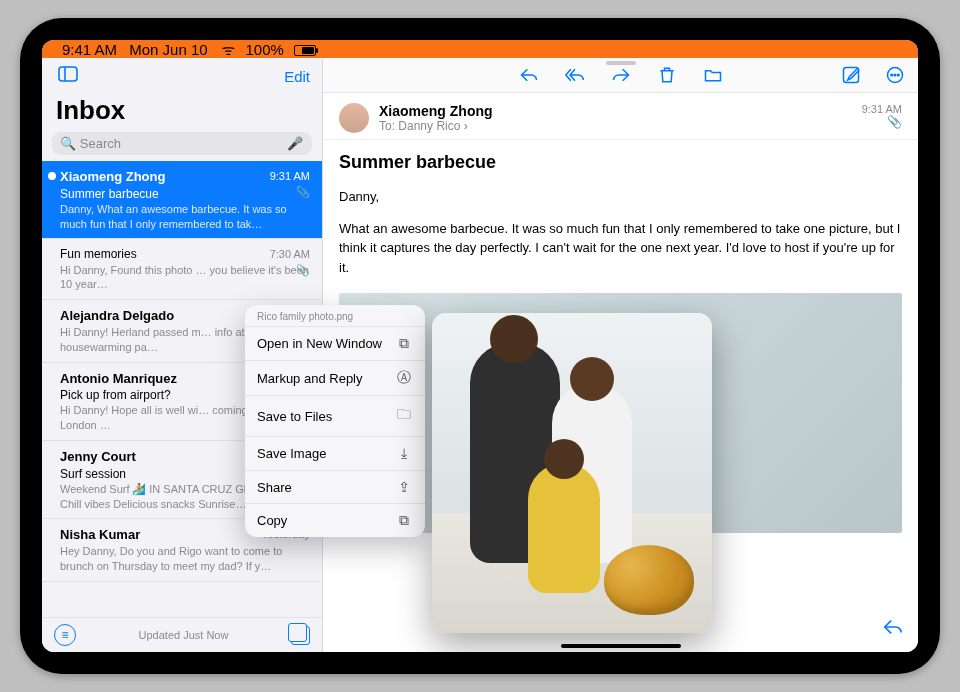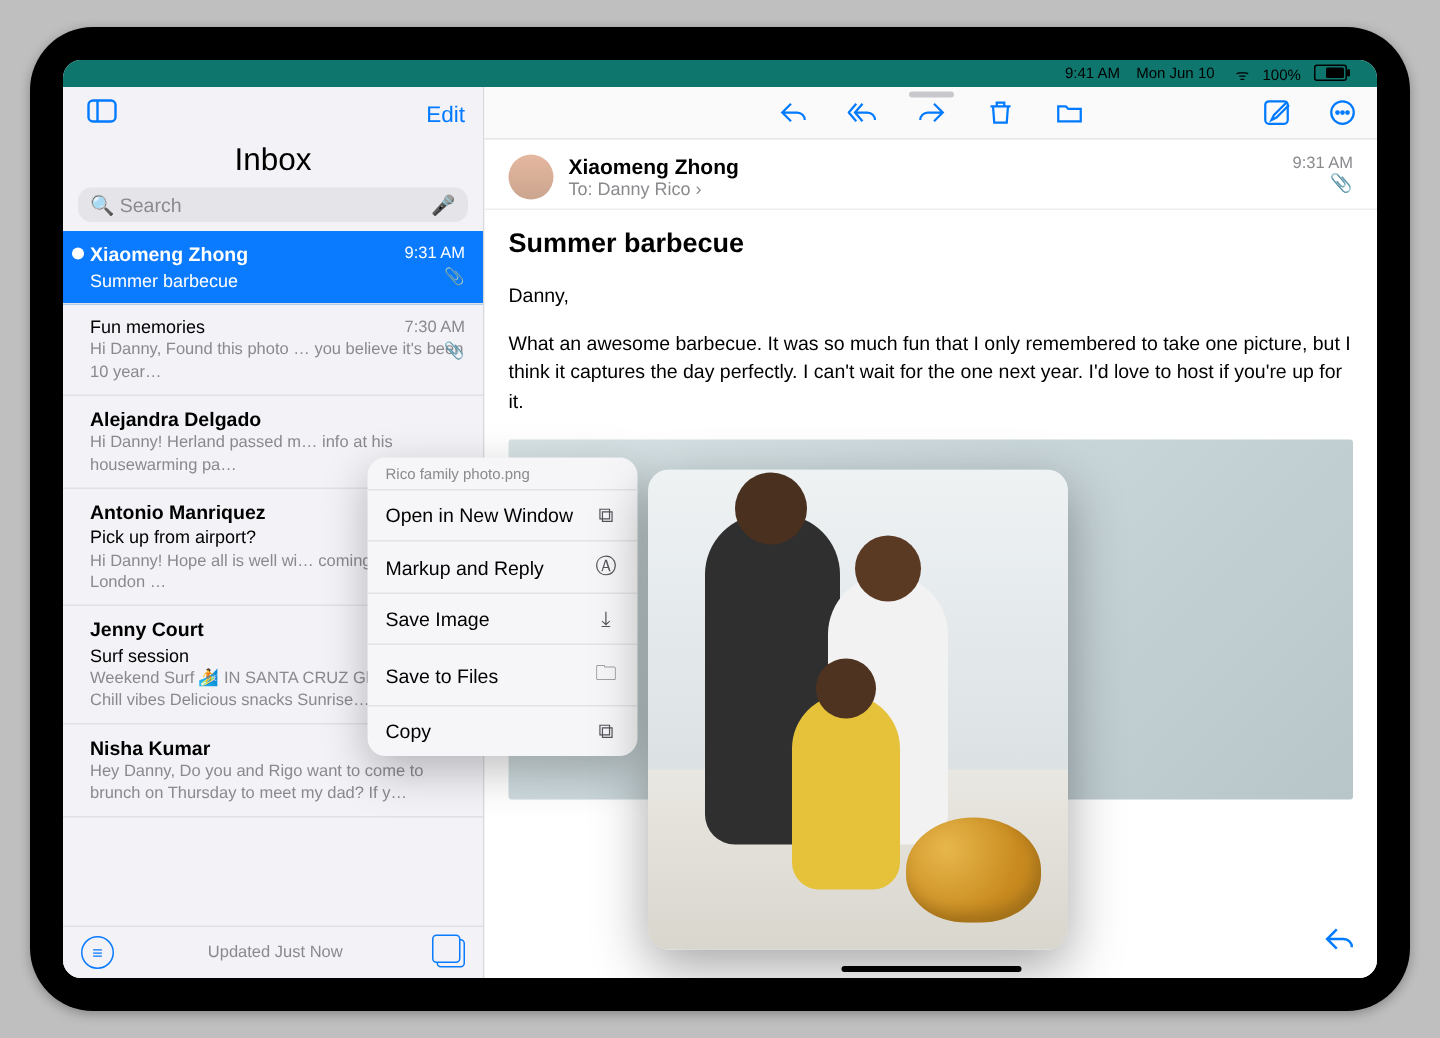--- a/index.html
+++ b/index.html
@@ -20,25 +20,25 @@
   .screen{
     position:absolute;
     left:22px;right:22px;top:22px;bottom:22px;
     background:#f2f2f7;
     border-radius:12px;
     overflow:hidden;
   }
   
   .statusbar{
     height:18px;
-    font-size:10px;
-    display:flex;justify-content:flex-end;align-items:center;
+    font-size:15px;
+    display:flex;justify-content:flex-start;align-items:center;
     padding:0 20px;
     color:#000;
-    background:#0f766e;
+    background:#f97316;
   }
   .statusbar .left span{margin-right:8px;}
   .statusbar .right span{margin-left:6px;}
   .battery{display:inline-block;width:20px;height:9px;border:1px solid #000;border-radius:2px;position:relative;top:1px;}
   .battery::after{content:"";position:absolute;right:-3px;top:2px;width:2px;height:5px;background:#000;border-radius:1px;}
   .bat-fill{position:absolute;left:1px;top:1px;bottom:1px;right:1px;background:#000;border-radius:1px;}
   
   .app{
     position:absolute;top:18px;left:0;right:0;bottom:0;
     display:flex;
@@ -51,23 +51,22 @@
     display:flex;flex-direction:column;
     position:relative;
   }
   .sb-top{
     display:flex;align-items:center;justify-content:space-between;
     padding:4px 12px 0 12px;
   }
   .icon-btn{color:#007aff;font-size:17px;padding:4px;}
   .edit-link{color:#007aff;font-size:15px;}
   .sb-title{
-    font-size:21px;font-weight:400;color:#000;
+    font-size:26px;font-weight:700;color:#000;
     padding:4px 14px 6px 14px;
-    text-align:center;
   }
   .search{
     margin:0 10px 6px 10px;
     background:#e4e4e9;border-radius:9px;
     display:flex;align-items:center;
     padding:4px 8px;font-size:13px;color:#8a8a8e;
   }
   .search .mic{margin-left:auto;}
   .msg-list{flex:1;overflow:hidden;}
   .msg{
@@ -224,20 +223,21 @@
           <span class="mic">🎤</span>
         </div>
 
         <div class="msg-list" id="msg-list">
             <div class="msg selected">
               <span class="indicator"></span>
               <div class="sender">Xiaomeng Zhong</div>
               <div class="time">9:31 AM</div>
               <div class="clip">📎</div>
               <div class="subj">Summer barbecue</div>
+              <div class="prev">Danny, What an awesome barbecue. It was so much fun that I only remembered to tak…</div>
             </div>
             <div class="msg">
               <div class="time">7:30 AM</div>
               <div class="clip">📎</div>
               <div class="subj">Fun memories</div>
               <div class="prev">Hi Danny, Found this photo … you believe it's been 10 year…</div>
             </div>
             <div class="msg">
               <div class="sender">Alejandra Delgado</div>
               <div class="prev">Hi Danny! Herland passed m… info at his housewarming pa…</div>
@@ -350,26 +350,30 @@
       <div id="ctx-items">
           <div class="ctx-item">
             <span>Open in New Window</span>
             <span class="gly">⧉</span>
           </div>
           <div class="ctx-item">
             <span>Markup and Reply</span>
             <span class="gly">Ⓐ</span>
           </div>
           <div class="ctx-item">
+            <span>Save to Files</span>
+            <span class="gly">🗀</span>
+          </div>
+          <div class="ctx-item">
             <span>Save Image</span>
             <span class="gly">⤓</span>
           </div>
           <div class="ctx-item">
-            <span>Save to Files</span>
-            <span class="gly">🗀</span>
+            <span>Share</span>
+            <span class="gly">⇪</span>
           </div>
           <div class="ctx-item">
             <span>Copy</span>
             <span class="gly">⧉</span>
           </div>
         </div>
     </div>
 
     <div class="preview">
       <div class="scene"></div>

